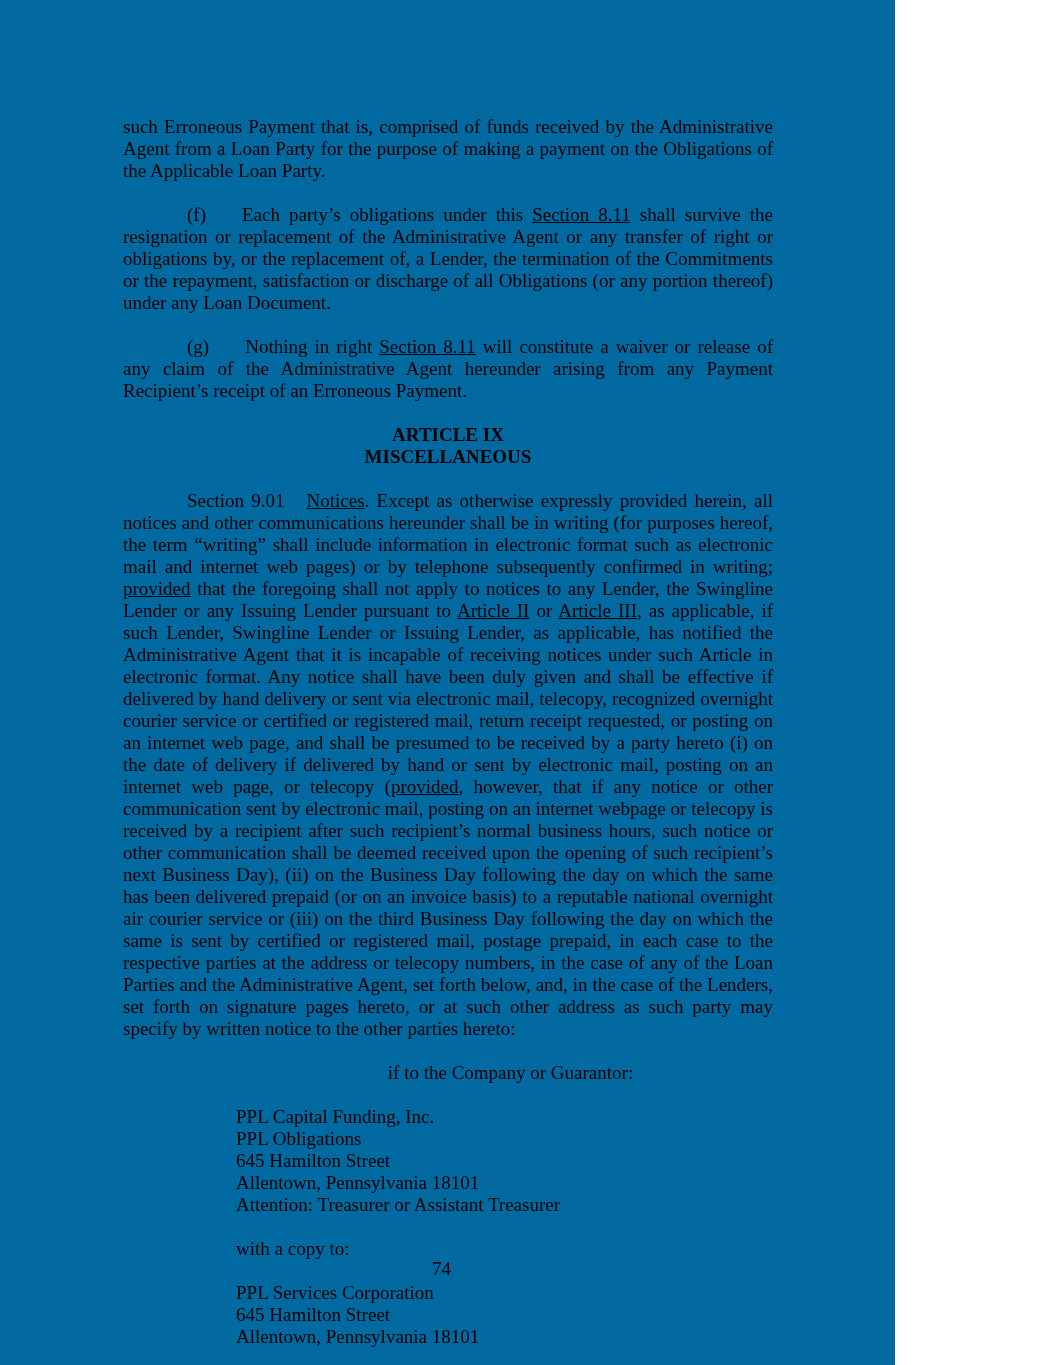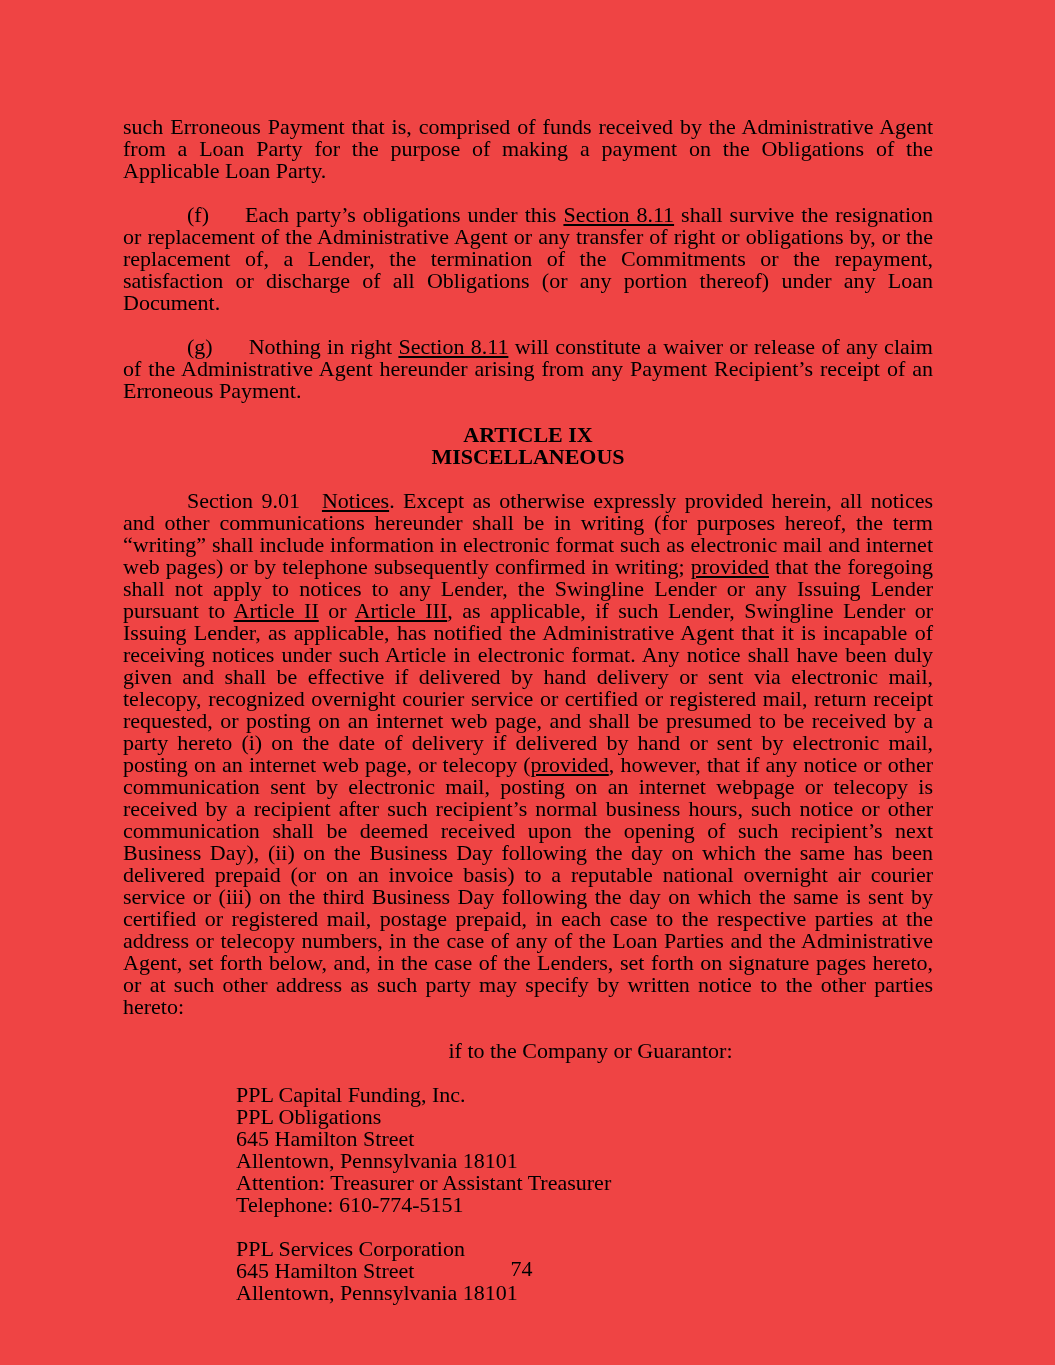--- a/index.html
+++ b/index.html
@@ -2,28 +2,28 @@
 <html><head>
 <meta charset="utf-8">
 <style>
   html, body {
     margin: 0;
     padding: 0;
     background: #ffffff;
   }
   .page {
     position: relative;
-    width: 1055px;
+    width: 895px;
     height: 1365px;
     box-sizing: border-box;
     padding: 116px 122px 0 123px;
-    background: #ef4444;
+    background: #0369a1;
     color: #000000;
     font-family: "Liberation Serif", serif;
-    font-size: 22px;
+    font-size: 19px;
     line-height: 22px;
     overflow: hidden;
   }
   .para {
     margin: 0 0 22px 0;
     text-align: justify;
   }
   .indent {
     text-indent: 64px;
   }
@@ -84,23 +84,23 @@
   <p class="para indent"><span>Section 9.01</span><span class="tab-s"></span><span class="u">Notices</span><span>.  </span><span>Except as otherwise expressly provided herein, all notices and other communications hereunder shall be in writing (for purposes hereof, the term “writing” shall include information in electronic format such as electronic mail and internet web pages) or by telephone subsequently confirmed in writing; </span><span class="u">provided</span><span> that the foregoing shall not apply to notices to any Lender, the Swingline Lender or any Issuing Lender pursuant to </span><span class="u">Article II</span><span> or </span><span class="u">Article III</span><span>, as applicable, if such Lender, Swingline Lender or Issuing Lender, as applicable, has notified the Administrative Agent that it is incapable of receiving notices under such Article in electronic format.  Any notice shall have been duly given and shall be effective if delivered by hand delivery or sent via electronic mail, telecopy, recognized overnight courier service or certified or registered mail, return receipt requested, or posting on an internet web page, and shall be presumed to be received by a party hereto (i) on the date of delivery if delivered by hand or sent by electronic mail, posting on an internet web page, or telecopy (</span><span class="u">provided</span><span>, however, that if any notice or other communication sent by electronic mail, posting on an internet webpage or telecopy is received by a recipient after such recipient’s normal business hours, such notice or other communication shall be deemed received upon the opening of such recipient’s next Business Day), (ii) on the Business Day following the day on which the same has been delivered prepaid (or on an invoice basis) to a reputable national overnight air courier service or (iii) on the third Business Day following the day on which the same is sent by certified or registered mail, postage prepaid, in each case to the respective parties at the address or telecopy numbers, in the case of any of the Loan Parties and the Administrative Agent, set forth below, and, in the case of the Lenders, set forth on signature pages hereto, or at such other address as such party may specify by written notice to the other parties hereto:</span></p>
 
   <div class="notice-intro">if to the Company or Guarantor:</div>
 
   <div class="address-block">
     <div>PPL Capital Funding, Inc.</div>
     <div>PPL Obligations</div>
     <div>645 Hamilton Street</div>
     <div>Allentown, Pennsylvania 18101</div>
     <div>Attention:  Treasurer or Assistant Treasurer</div>
-    <div>Telephone:  610-774-5151</div>
   </div>
 
+  <div class="address-block">with a copy to:</div>
 
   <div class="address-block">
     <div>PPL Services Corporation</div>
     <div>645 Hamilton Street</div>
     <div>Allentown, Pennsylvania  18101</div>
   </div>
 
   <div class="footer">74</div>
 
 </div>

